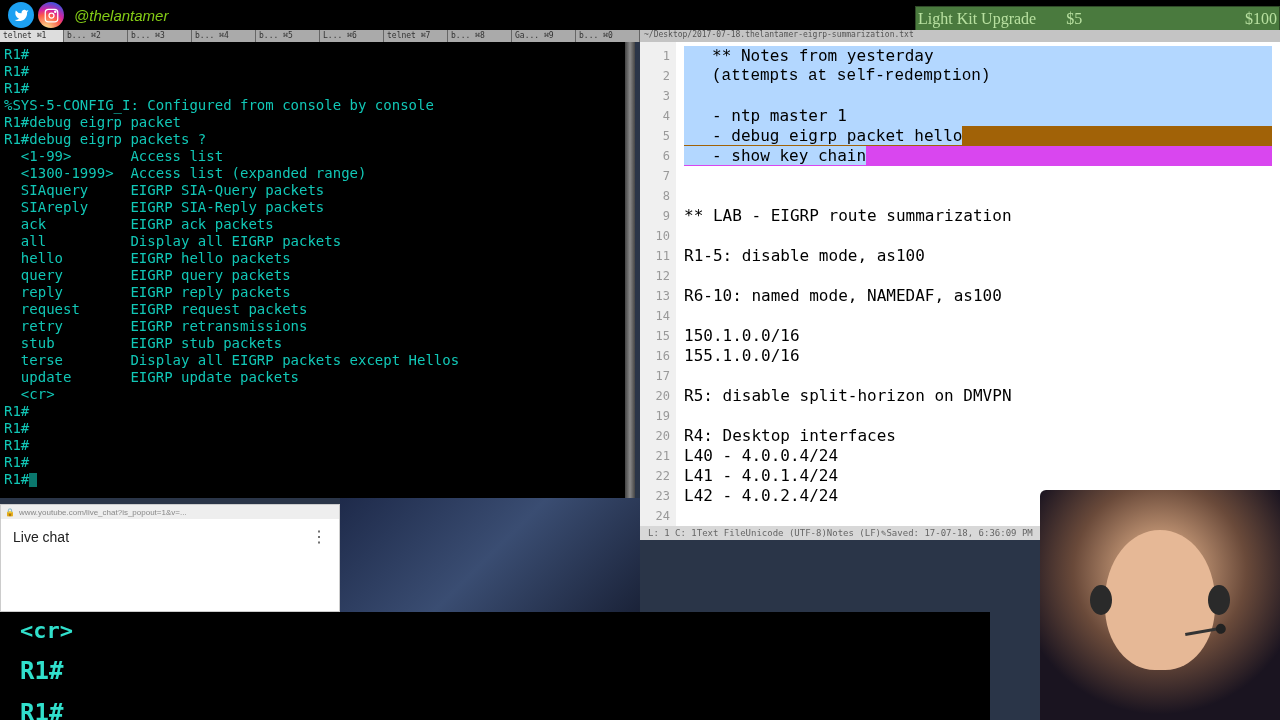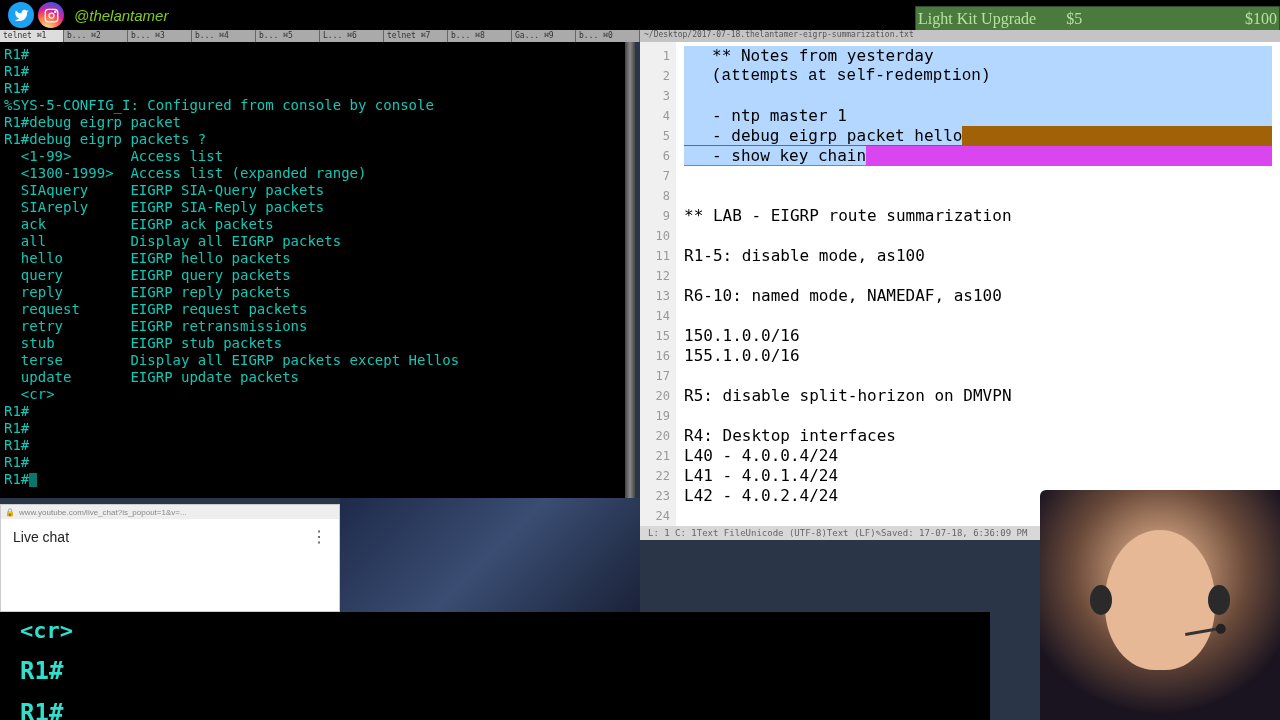--- a/index.html
+++ b/index.html
@@ -135,21 +135,21 @@
       <div>&nbsp;</div>
       <div>R4: Desktop interfaces</div>
       <div>     L40 - 4.0.0.4/24</div>
       <div>     L41 - 4.0.1.4/24</div>
       <div>     L42 - 4.0.2.4/24</div>
     </div>
   <div class="status">
     <span>L: 1 C: 1</span>
     <span>Text File</span>
     <span>Unicode (UTF-8)</span>
-    <span>Text (LF)</span>
+    <span>Notes (LF)</span>
     <span>✎</span>
     <span>Saved: 17-07-18, 6:36:09 PM</span>
     <span style="margin-left:auto">114 / 17 / 6</span>
     <span>100%</span>
   </div>
 </div>
 
 <div class="chat">
   <div class="addr">
     <span style="margin-right:4px">🔒</span>

